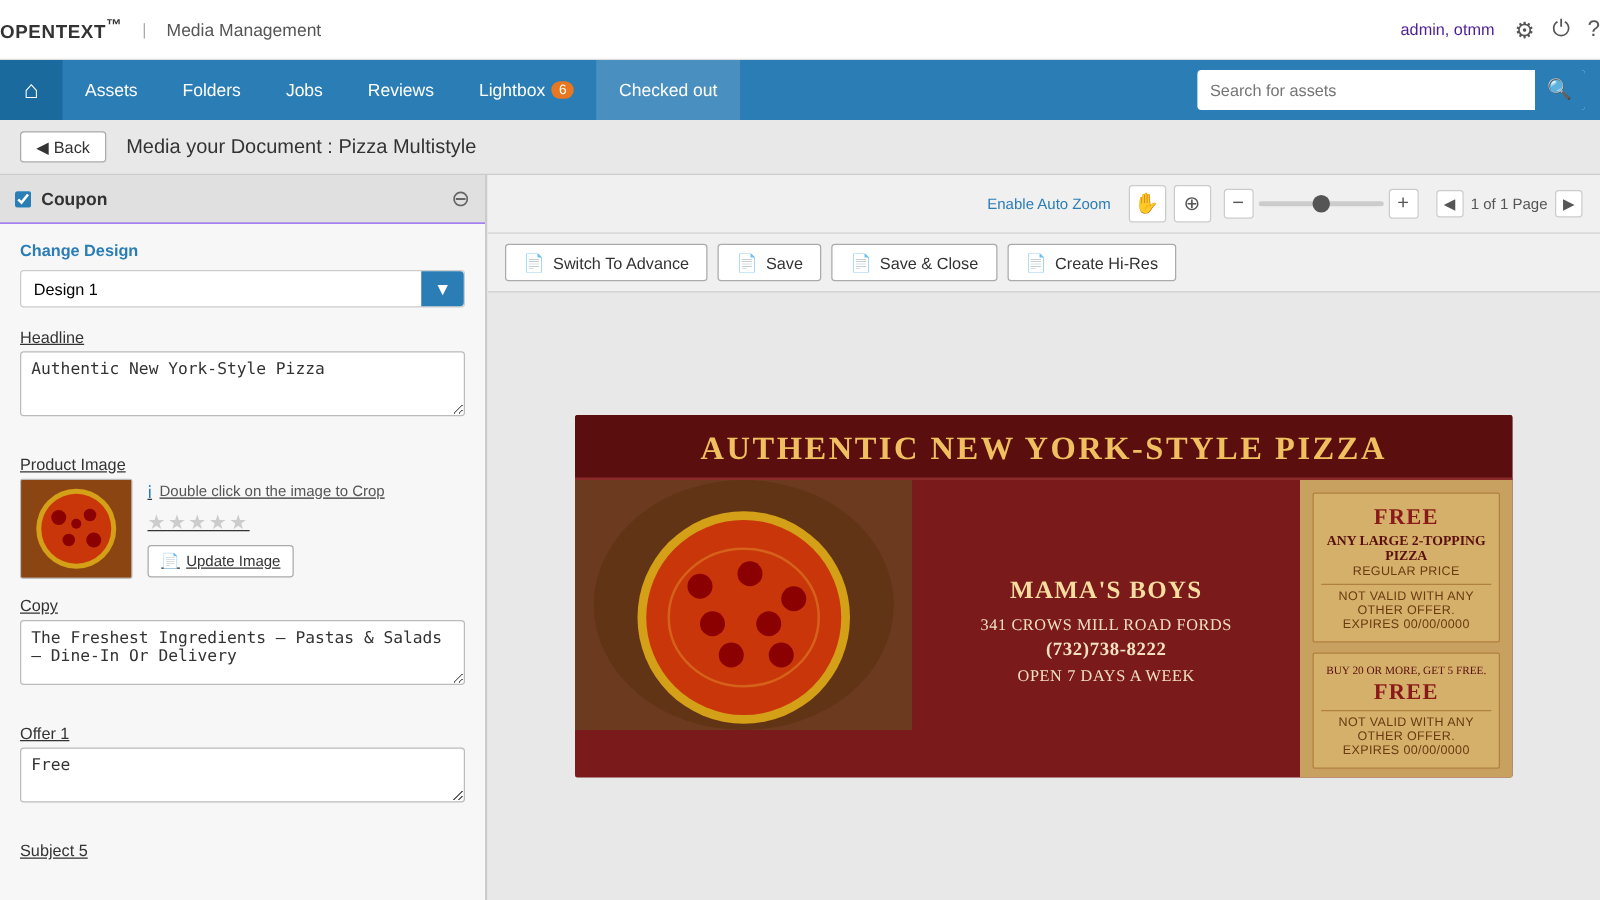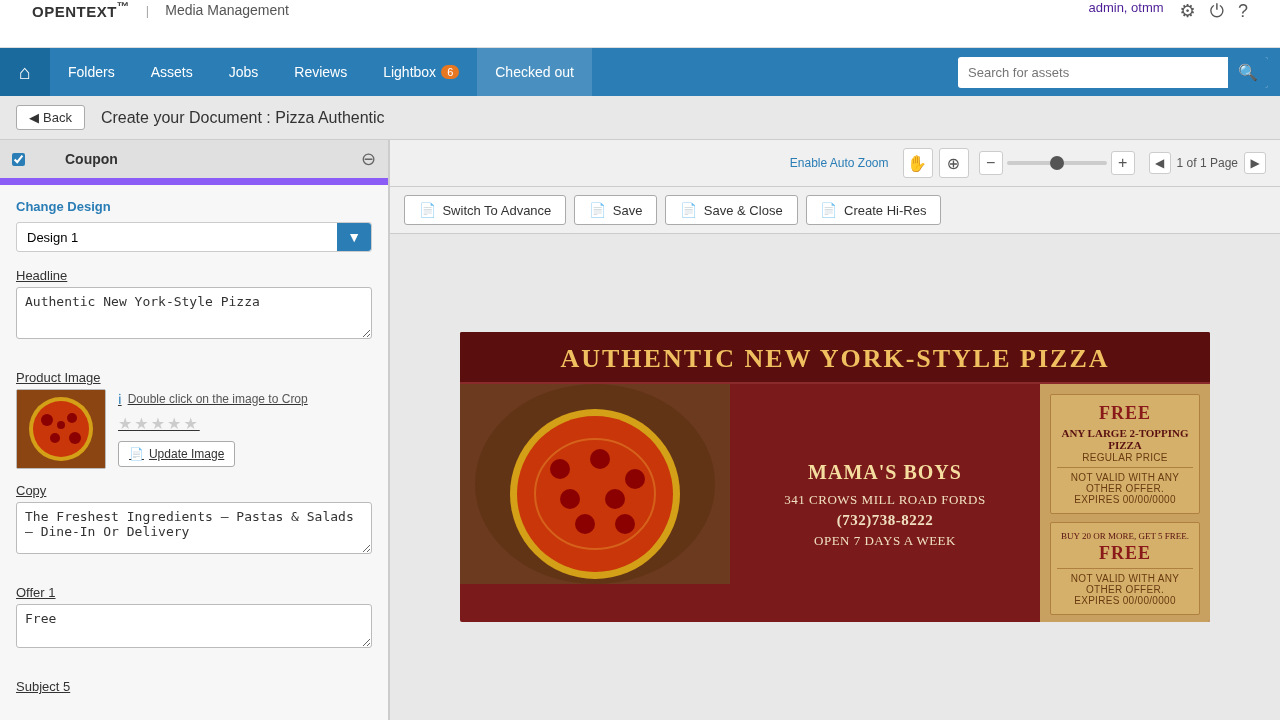--- a/index.html
+++ b/index.html
@@ -2,22 +2,22 @@
 <html><head>
   <meta charset="utf-8">
   <style>
     * { box-sizing: border-box; margin: 0; padding: 0; }
     body { font-family: Arial, sans-serif; font-size: 13px; background: #f0f0f0; color: #333; }
 
     
     .top-bar {
       background: #fff;
       display: flex;
-      align-items: flex-start;
-      padding: 0 32px;
+      align-items: center;
+      padding: 0 0;
       height: 48px;
       border-bottom: 1px solid #ddd;
     }
     .logo-area {
       display: flex;
       align-items: center;
       gap: 8px;
       margin-right: 20px;
     }
     .logo-text {
@@ -140,22 +140,21 @@
       min-width: 390px;
       background: #f7f7f7;
       border-right: 2px solid #ccc;
       overflow-y: auto;
     }
     .panel-header {
       background: #e0e0e0;
       display: flex;
       align-items: center;
       padding: 8px 12px;
-      border-bottom: 7px solid #8b5cf6;
-      gap: 32px;
+      border-bottom: 1px solid #8b5cf6;
     }
     .panel-checkbox { margin-right: 8px; accent-color: #2a7db5; }
     .panel-title { font-size: 14px; font-weight: bold; color: #333; }
     .panel-close { margin-left: auto; color: #666; cursor: pointer; font-size: 18px; }
     .panel-body { padding: 14px 16px; }
     .change-design-label { color: #2a7db5; font-size: 13px; font-weight: bold; margin-bottom: 8px; }
     .design-select-wrap {
       display: flex;
       align-items: center;
       border: 1px solid #ccc;
@@ -495,24 +494,24 @@
   <div class="top-bar-icons">
     <span class="top-bar-icon">⚙</span>
     <span class="top-bar-icon">⏻</span>
     <span class="top-bar-icon">?</span>
   </div>
 </div>
 
 <div class="nav-bar">
   <div class="nav-home">⌂</div>
   <a class="nav-item">
-    <span>Folders</span>
+    <span>Assets</span>
   </a>
   <a class="nav-item">
-    <span>Assets</span>
+    <span>Folders</span>
   </a>
   <a class="nav-item">
     <span>Jobs</span>
   </a>
   <a class="nav-item">
     <span>Reviews</span>
   </a>
   <a class="nav-item">
     <span>Lightbox</span>
     <span class="nav-badge">6</span>
@@ -526,21 +525,21 @@
       <button class="search-btn">🔍</button>
     </div>
   </div>
 </div>
 
 <div class="page-header">
   <button class="back-btn">
     <span>◀</span>
     <span>Back</span>
   </button>
-  <span class="page-title">Create your Document : Pizza Authentic</span>
+  <span class="page-title">Media your Document : Pizza Multistyle</span>
 </div>
 
 <div class="main-layout">
 
   <div class="left-panel">
     <div class="panel-header">
       <input type="checkbox" class="panel-checkbox" checked="" style="">
       <span class="panel-title">Coupon</span>
       <span class="panel-close">⊖</span>
     </div>

